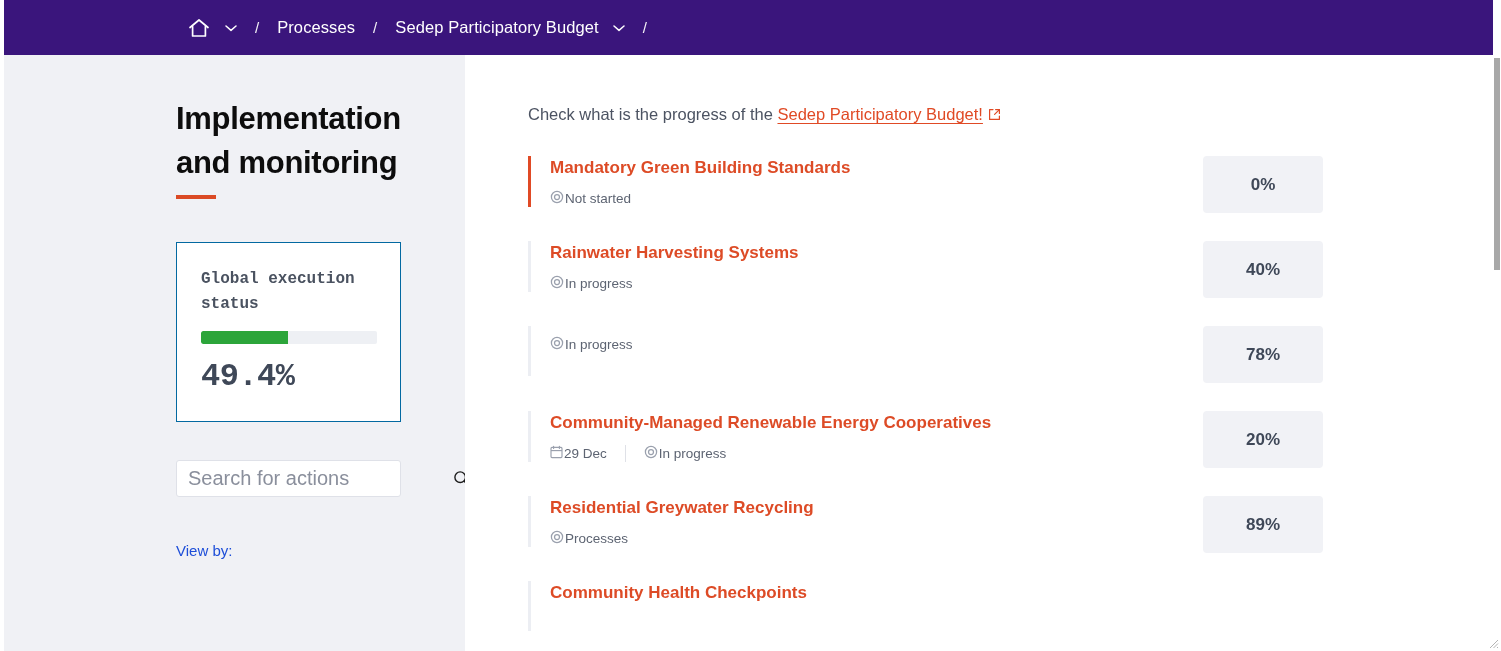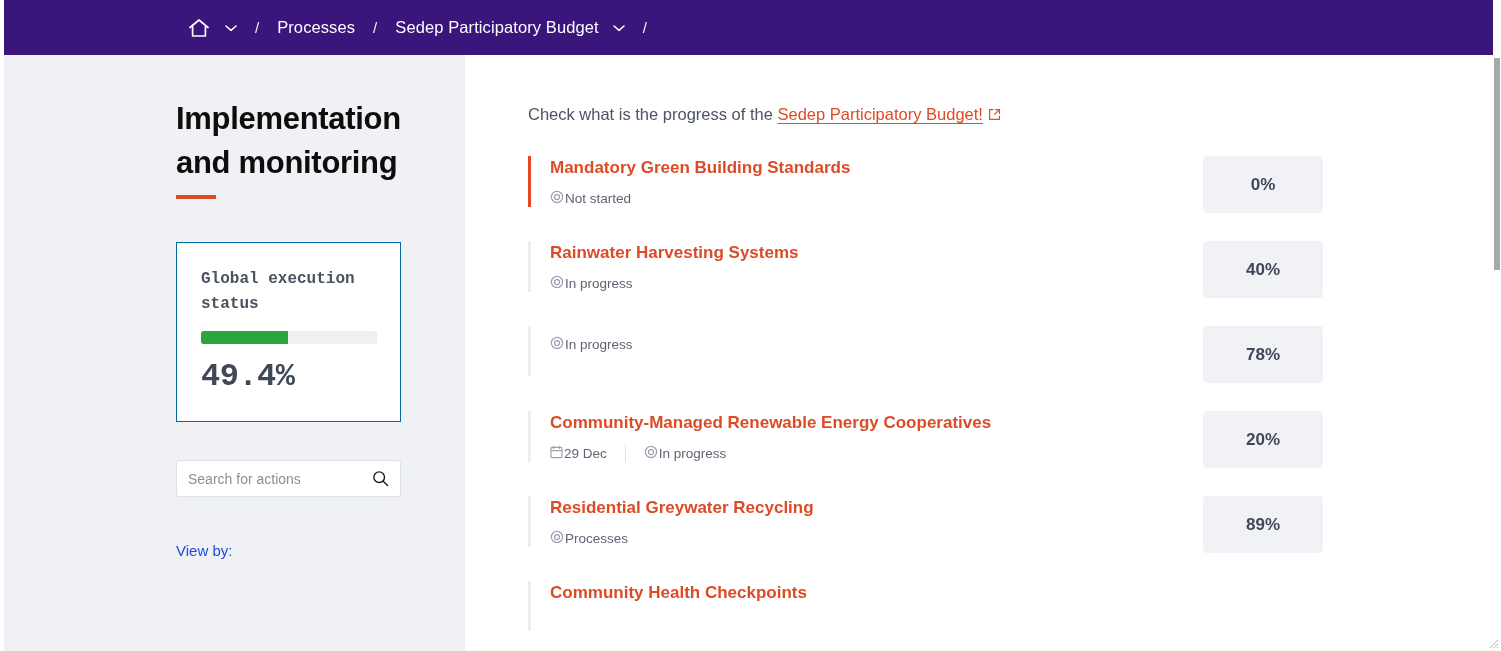--- a/index.html
+++ b/index.html
@@ -62,21 +62,21 @@
     margin-top:14px; font-size:32px; font-weight:700; color:#3f4858; letter-spacing:-0.5px;
   }
 
   .searchwrap {
     margin-top:38px; width:225px; height:37px; background:#ffffff;
     border:1px solid #dfe1e8; border-radius:3px;
     display:flex; align-items:center; padding:0 11px;
   }
   .searchwrap input {
     flex:1; border:none; outline:none; background:transparent;
-    font-family:"Liberation Sans", sans-serif; font-size:14px; color:#2b2b2b;
+    font-family:"Liberation Sans", sans-serif; font-size:20px; color:#2b2b2b;
   }
   .searchwrap input::placeholder { color:#8a8f9c; }
   .search-btn { display:flex; align-items:center; justify-content:center; width:18px; height:18px; cursor:pointer; background:none; border:none; padding:0; }
 
   .viewby { margin-top:45px; font-size:15px; color:#1d4ed8; font-weight:400; }
 
   
   .main {
     position:absolute; left:465px; top:0; width:1028px; height:584px;
     background:#ffffff; padding:47px 0 0 63px;

